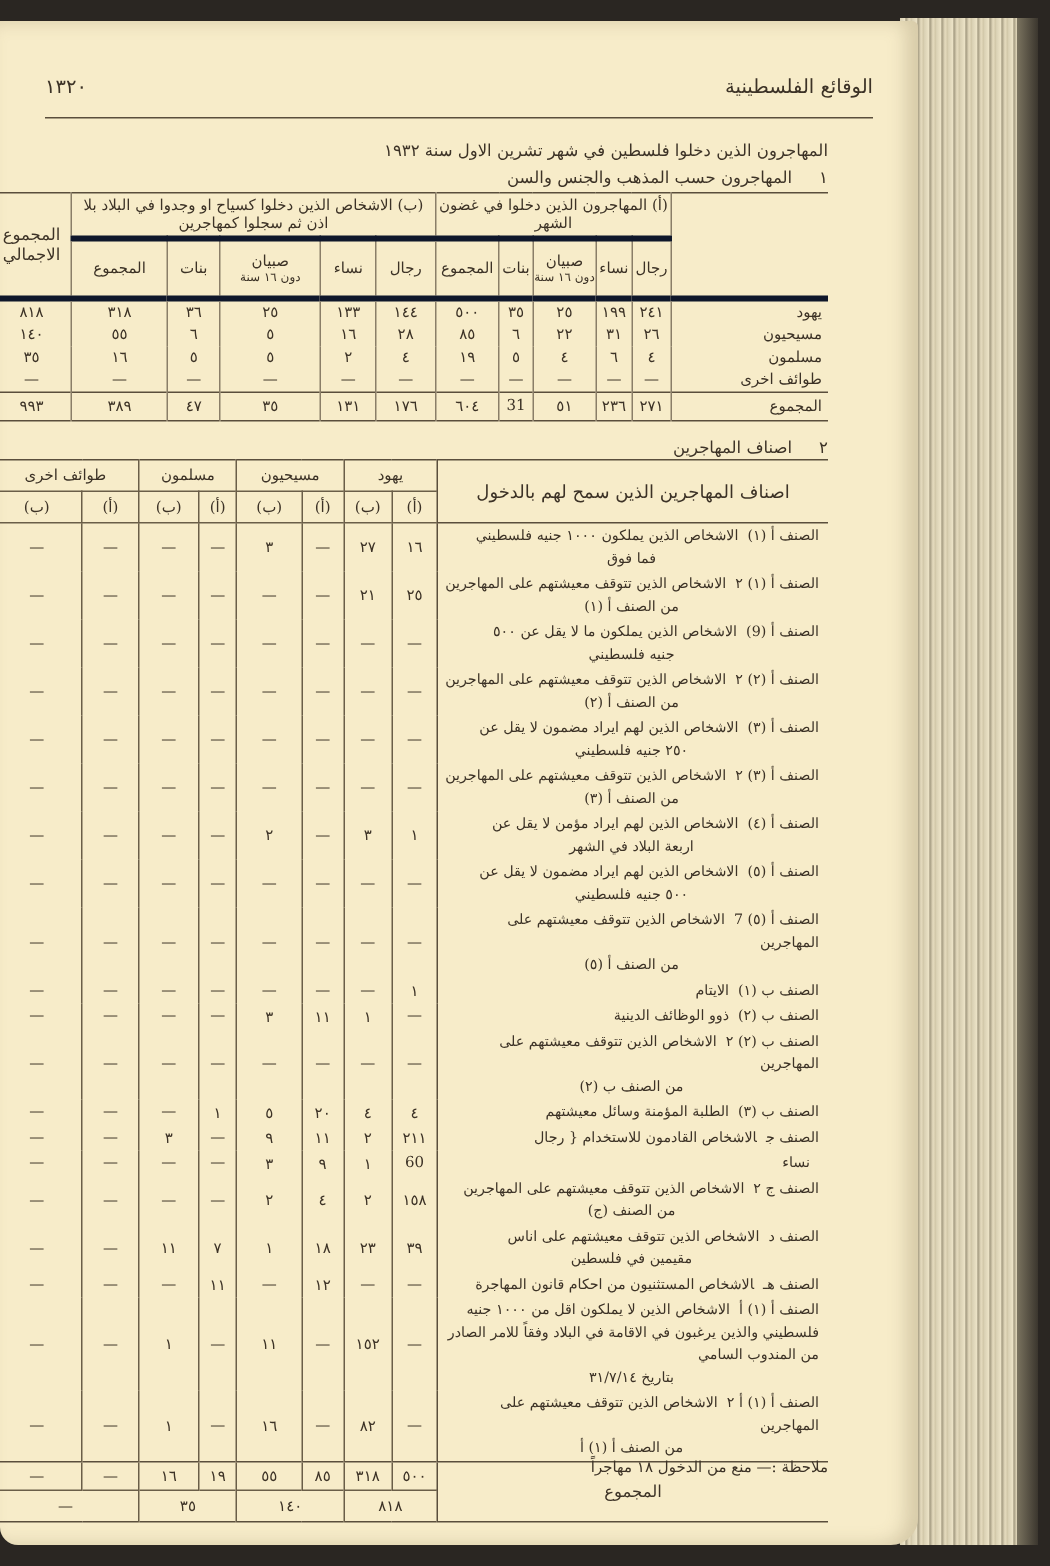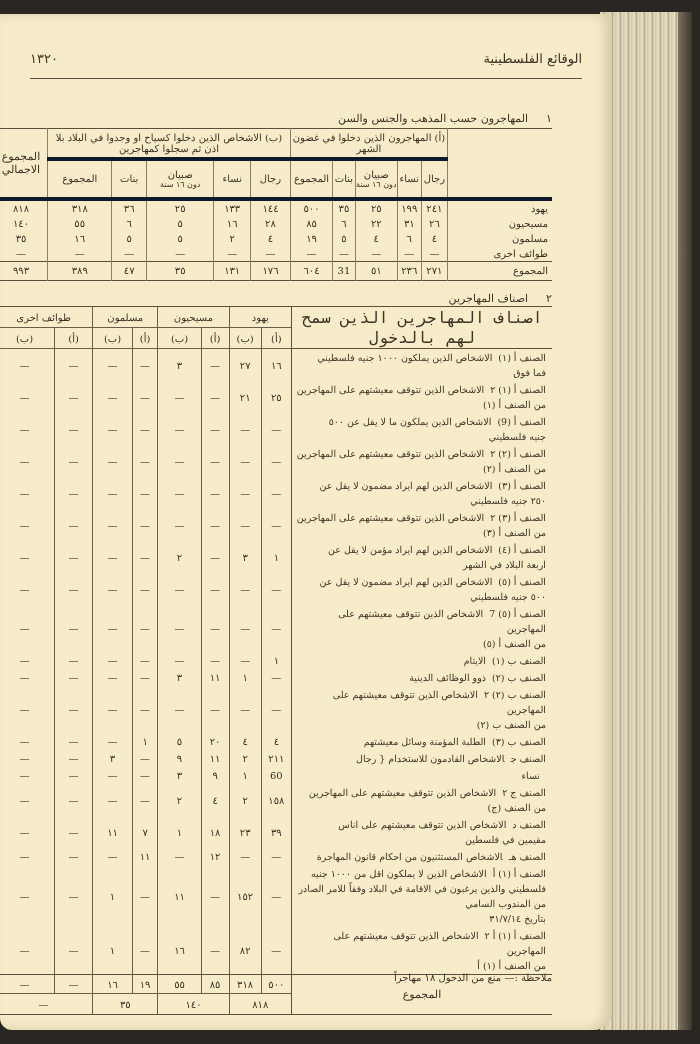--- a/index.html
+++ b/index.html
@@ -56,48 +56,49 @@
   #t1 .group-h { height: 30px; font-size: 9.5px; }
   #t1 .sub-h { height: 40px; }
   .small { font-size: 8px; display: block; }
 
   
   #t2 {
     position: absolute; top: 292px; right: 60px; width: 558px;
     border-top: 1.5px solid #5a4e3c; border-bottom: 1.5px solid #5a4e3c;
   }
   #t2 th { border-left: 1px solid #6a5e48; border-bottom: 1px solid #6a5e48; height: 20px; font-size: 10px; }
-  #t2 th.desc-h { font-size: 16px; width: 260px; border-left: 1.5px solid #5a4e3c; border-bottom: 1.5px solid #5a4e3c; font-family: Liberation Mono, monospace; }
+  #t2 th.desc-h { font-size: 12px; width: 260px; border-left: 1.5px solid #5a4e3c; border-bottom: 1.5px solid #5a4e3c; }
   #t2 td { border-left: 1px solid #6a5e48; font-size: 10px; vertical-align: middle; }
   #t2 td.desc {
     text-align: right; padding: 1px 6px 1px 4px; font-size: 9.5px; line-height: 15px;
     border-left: 1.5px solid #5a4e3c;
     margin-top: 36px;
   }
   #t2 td.desc .cls { white-space: nowrap; margin-left: 6px; }
-  #t2 td.desc .cont { display: block; }
+  #t2 td.desc .cont { display: block; text-align: center; }
   #t2 tr.totals td { border-top: 1.5px solid #5a4e3c; height: 18px; }
   #t2 tr.grand td { border-top: 1px solid #6a5e48; height: 20px; }
   #t2 td.total-label { font-size: 11px; border-left: 1.5px solid #5a4e3c; }
   .note {
     position: absolute; top: 958px; right: 60px; font-size: 10px;
   }
 </style>
 </head>
 <body>
 
 <div class="page-stack"></div>
 
 <div class="page">
 
   <div class="running-head">
     <span class="title">الوقائع الفلسطينية</span>
     <span>١٣٢٠</span>
   </div>
 
+  <div class="doc-title">المهاجرون الذين دخلوا فلسطين في شهر تشرين الاول سنة ١٩٣٢</div>
 
   <div class="section-head" style="top:98px;">
     <span class="num">١</span>
     <span>المهاجرون حسب المذهب والجنس والسن</span>
   </div>
 
   <table id="t1">
     <thead>
       <tr class="group-h">
         <th rowspan="2" class="label-col"></th>

